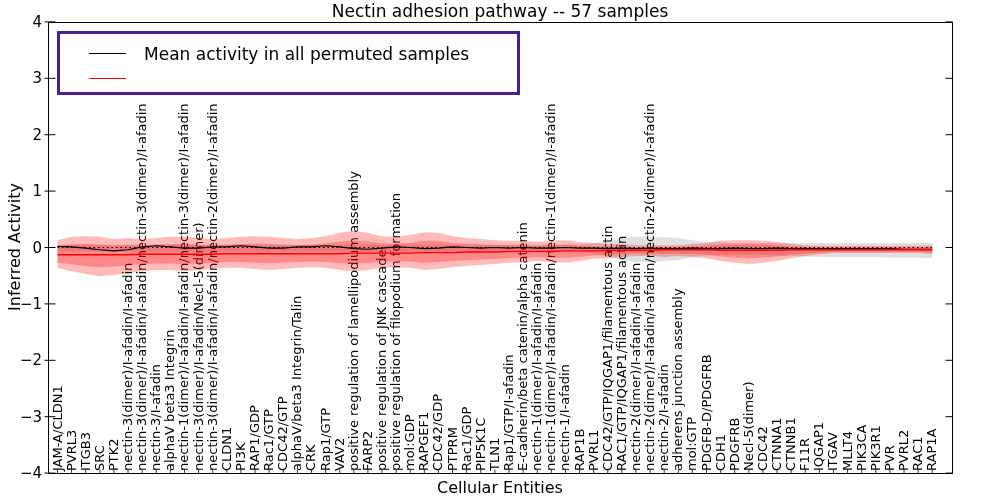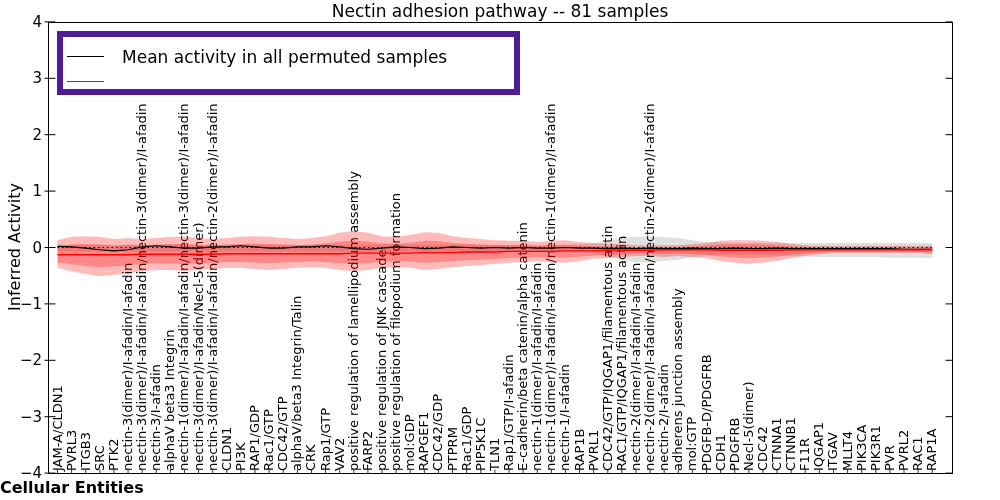--- a/index.html
+++ b/index.html
@@ -1,36 +1,36 @@
 <!DOCTYPE html>
 <html><head>
 <meta charset="utf-8">
 <style>
   html,body{margin:0;padding:0;background:#fff;}
   #figure{position:relative;width:1000px;height:500px;background:#ffffff;overflow:hidden;
           font-family:"DejaVu Sans","Liberation Sans",sans-serif;color:#000;}
   .chart-title{position:absolute;left:0;top:1px;width:1000px;text-align:center;font-size:17px;}
-  .x-axis-label{position:absolute;left:0;top:478px;width:1000px;text-align:left;font-size:16px;font-weight:bold;}
+  .x-axis-label{position:absolute;left:0;top:478px;width:1000px;text-align:center;font-size:16px;}
   .y-axis-label{position:absolute;left:14px;top:247px;transform:translate(-50%,-50%) rotate(-90deg);
                 font-size:16px;white-space:nowrap;}
   #yticklabels div{position:absolute;left:0;width:42px;text-align:right;font-size:15px;line-height:18px;}
   #xticklabels span{position:absolute;font-size:13px;line-height:13px;white-space:nowrap;
                     transform:rotate(-90deg);transform-origin:0 0;}
   #plot-svg{position:absolute;left:0;top:0;}
   .legend{position:absolute;left:57px;top:31px;width:463px;height:64px;background:#fff;
-          border:6px solid #4c1d95;box-sizing:border-box;z-index:5;padding:7px 0 0 4px;}
+          border:3px solid #4c1d95;box-sizing:border-box;z-index:5;padding:7px 0 0 29px;}
   .legend-row{display:flex;align-items:center;height:25px;}
   .legend-swatch{width:37px;height:0;border-top:1.7px solid #000;margin-right:18px;flex:0 0 auto;}
   .legend-label{font-size:17px;white-space:nowrap;}
 </style>
 </head>
 <body>
 
 <div id="figure">
-  <div class="chart-title">Nectin adhesion pathway -- 81 samples</div>
+  <div class="chart-title">Nectin adhesion pathway -- 57 samples</div>
   <div class="y-axis-label">Inferred Activity</div>
   <div id="yticklabels">
       <div style="top: 12.9px;">4</div>
       <div style="top: 69.3px;">3</div>
       <div style="top: 125.7px;">2</div>
       <div style="top: 182.1px;">1</div>
       <div style="top: 238.5px;">0</div>
       <div style="top: 294.9px;">−1</div>
       <div style="top: 351.3px;">−2</div>
       <div style="top: 407.7px;">−3</div>

